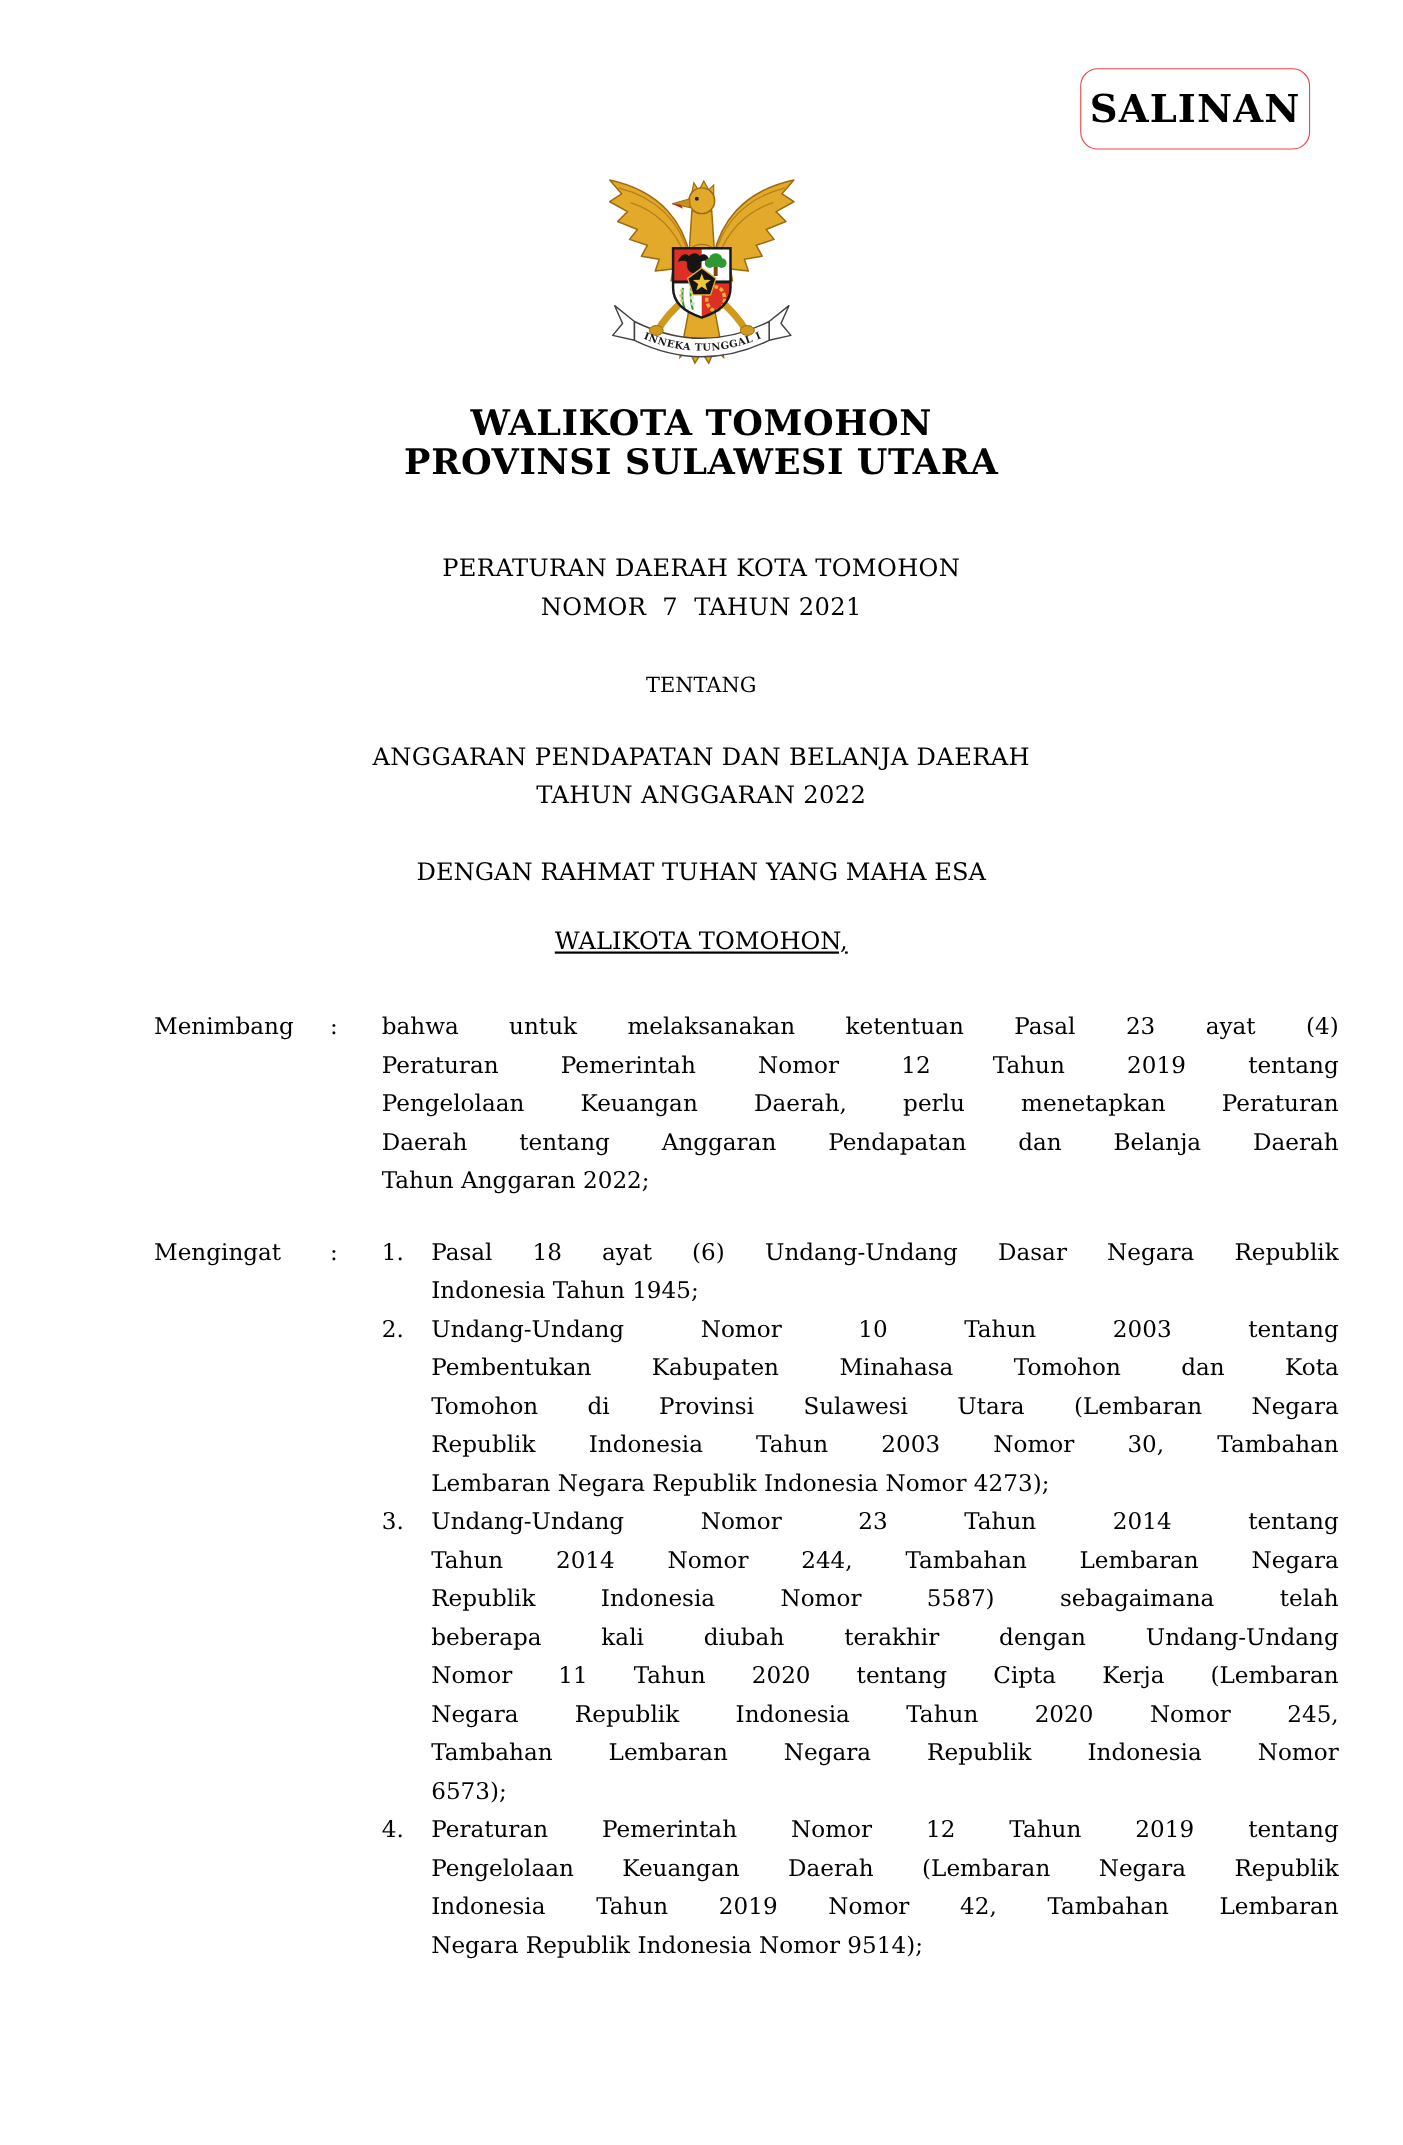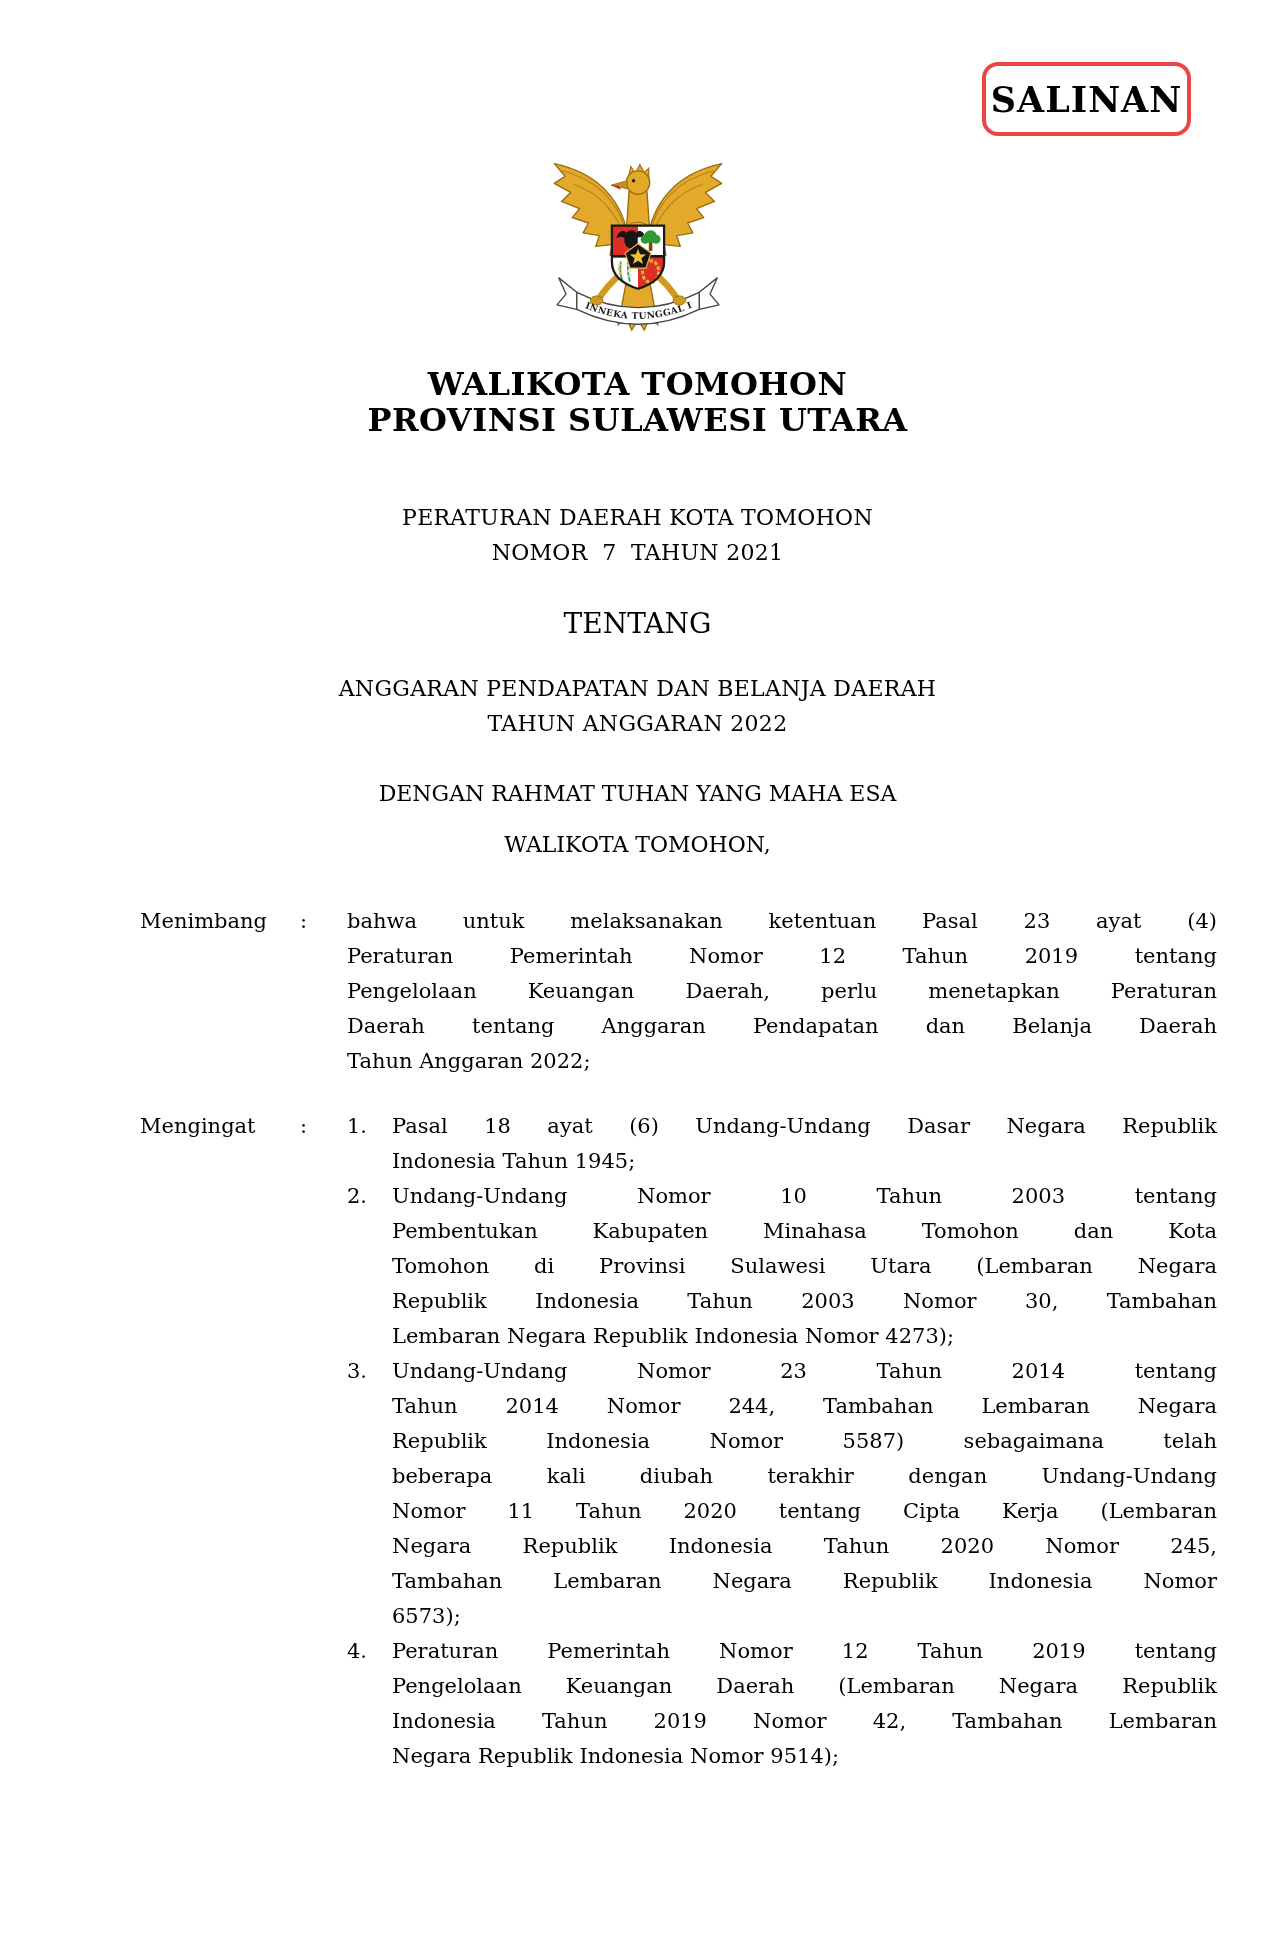--- a/index.html
+++ b/index.html
@@ -7,34 +7,34 @@
   html, body { margin: 0; padding: 0; background: #ffffff; }
   body {
     width: 1275px; height: 1950px;
     position: relative; overflow: hidden;
     font-family: "DejaVu Serif", "Liberation Serif", serif;
     color: #000;
   }
   .salinan {
     position: absolute; top: 62px; left: 982px;
     width: 209px; height: 74px;
-    border: 4px solid #ef4444; border-radius: 16px;
+    border: 1px solid #ef4444; border-radius: 16px;
     display: flex; align-items: center; justify-content: center;
     font-weight: bold; font-size: 35px; letter-spacing: 1px;
     background: #fff;
   }
   .emblem-wrap { padding-top: 146px; text-align: center; }
   .emblem-wrap svg { display: inline-block; }
   .center { text-align: center; }
   .gov-header { margin-top: 26px; font-weight: bold; font-size: 32px; line-height: 36px; letter-spacing: 0.5px; }
   .doc-title  { margin-top: 62px; font-size: 22px; line-height: 35px; letter-spacing: 0.3px; }
-  .tentang    { margin-top: 36px; font-size: 28px; line-height: 35px; }
+  .tentang    { margin-top: 36px; font-size: 19px; line-height: 35px; }
   .subject    { margin-top: 30px; font-size: 22px; line-height: 35px; letter-spacing: 0.3px; }
   .invocation { margin-top: 35px; font-size: 22px; line-height: 35px; }
-  .issuer     { margin-top: 16px; font-size: 22px; line-height: 35px; }
+  .issuer     { margin-top: 28px; font-size: 22px; line-height: 35px; text-decoration: underline; }
   .pre { white-space: pre; }
   .main {
     margin-top: 42px;
     padding-left: 140px; padding-right: 58px;
     font-size: 21px; line-height: 35px;
   }
   .clause { display: grid; grid-template-columns: 160px 47px 1fr; align-items: start; }
   .clause + .clause { margin-top: 30px; }
   .clause-label, .clause-colon { line-height: 35px; }
   .list-item { display: grid; grid-template-columns: 45px 1fr; }

